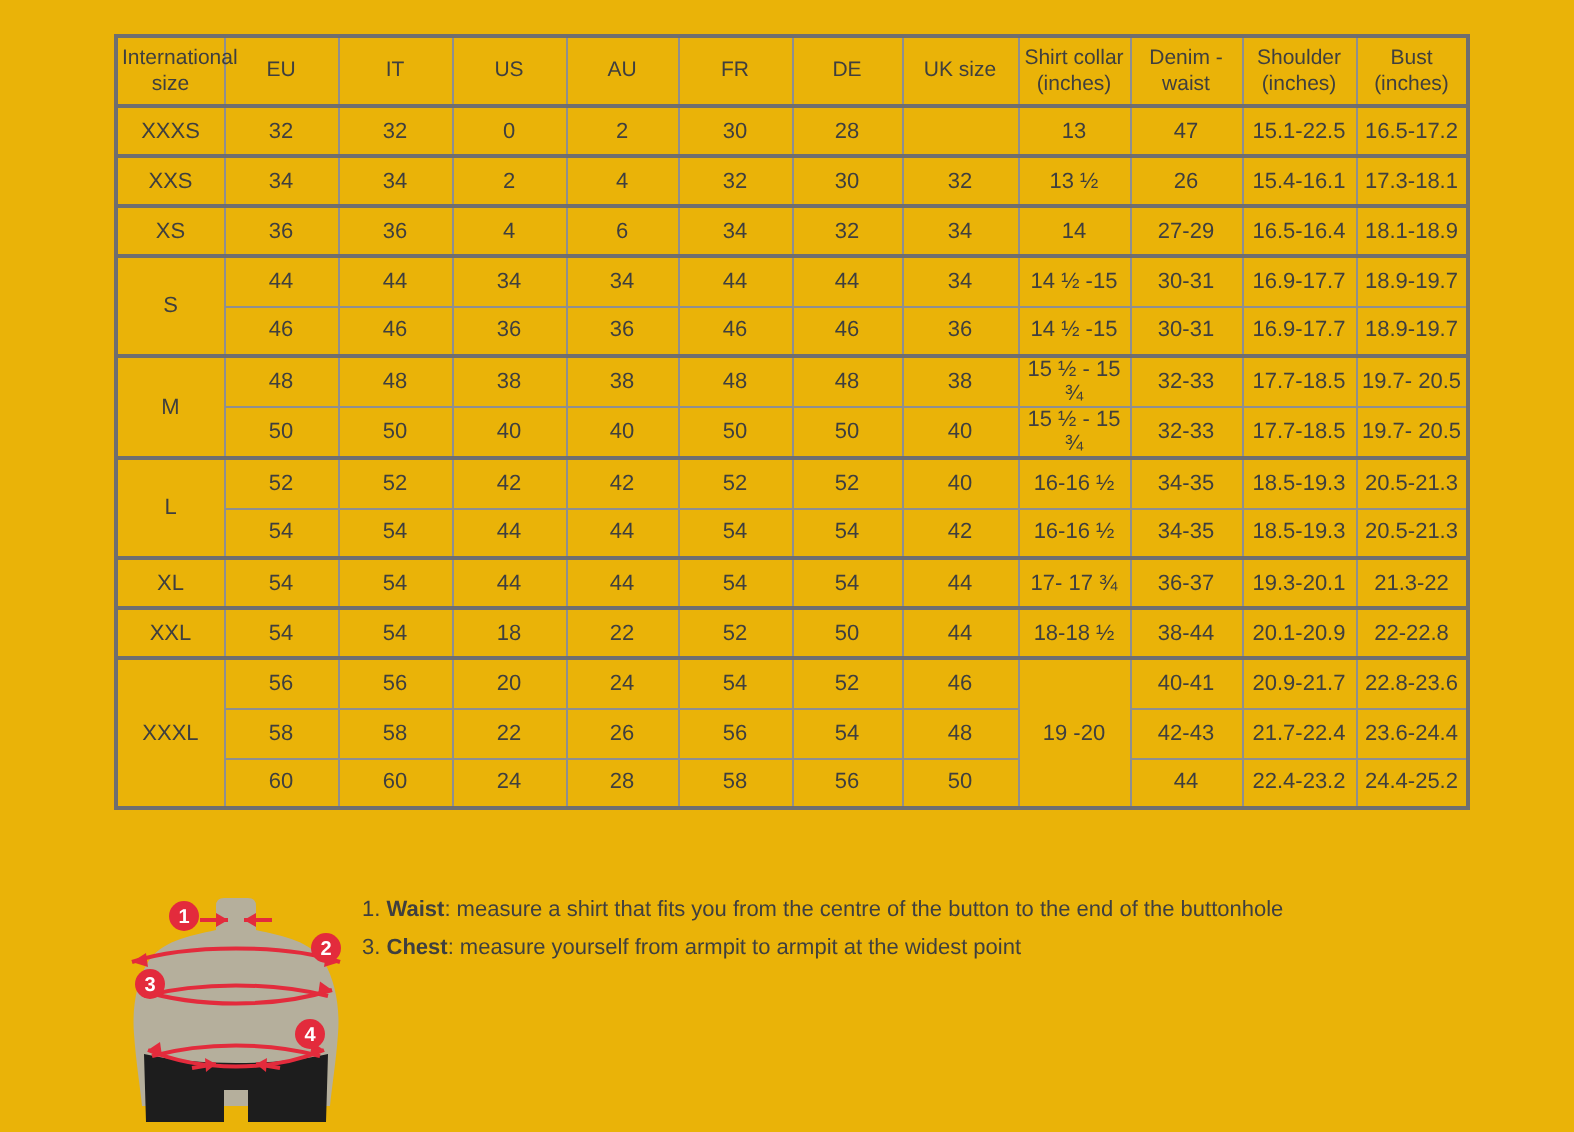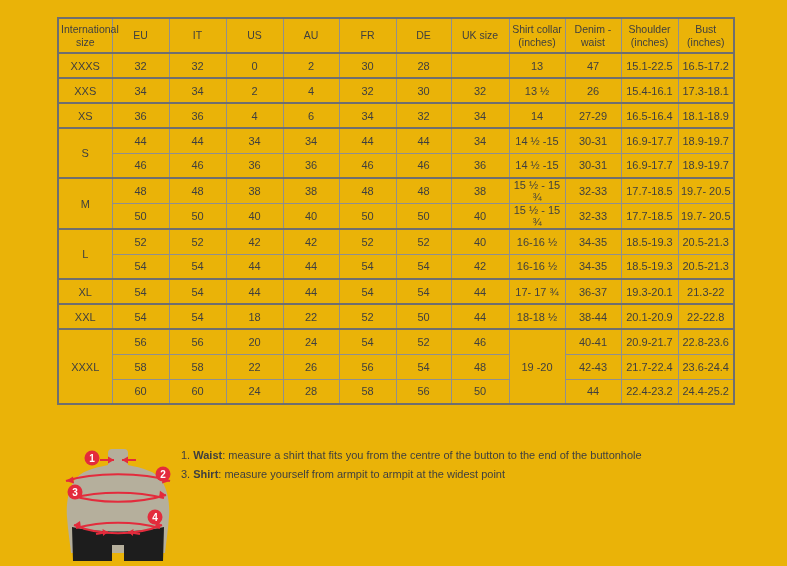--- a/index.html
+++ b/index.html
@@ -299,16 +299,16 @@
       <text x="17" y="48.5" text-anchor="middle" font-size="10" font-weight="bold" fill="#ffffff">3</text>
     </g>
     <g>
       <circle cx="97" cy="70" r="7.5" fill="#e32b3c"></circle>
       <text x="97" y="73.5" text-anchor="middle" font-size="10" font-weight="bold" fill="#ffffff">4</text>
     </g>
   </svg>
 
   <ul class="instructions">
     <li><span>1.</span> <b>Waist</b><span>: measure a shirt that fits you from the centre of the button to the end of the buttonhole</span></li>
-    <li><span>3.</span> <b>Shirt</b><span>: measure yourself from armpit to armpit at the widest point</span></li>
+    <li><span>3.</span> <b>Chest</b><span>: measure yourself from armpit to armpit at the widest point</span></li>
   </ul>
 
 </div>
 
 </body></html>

